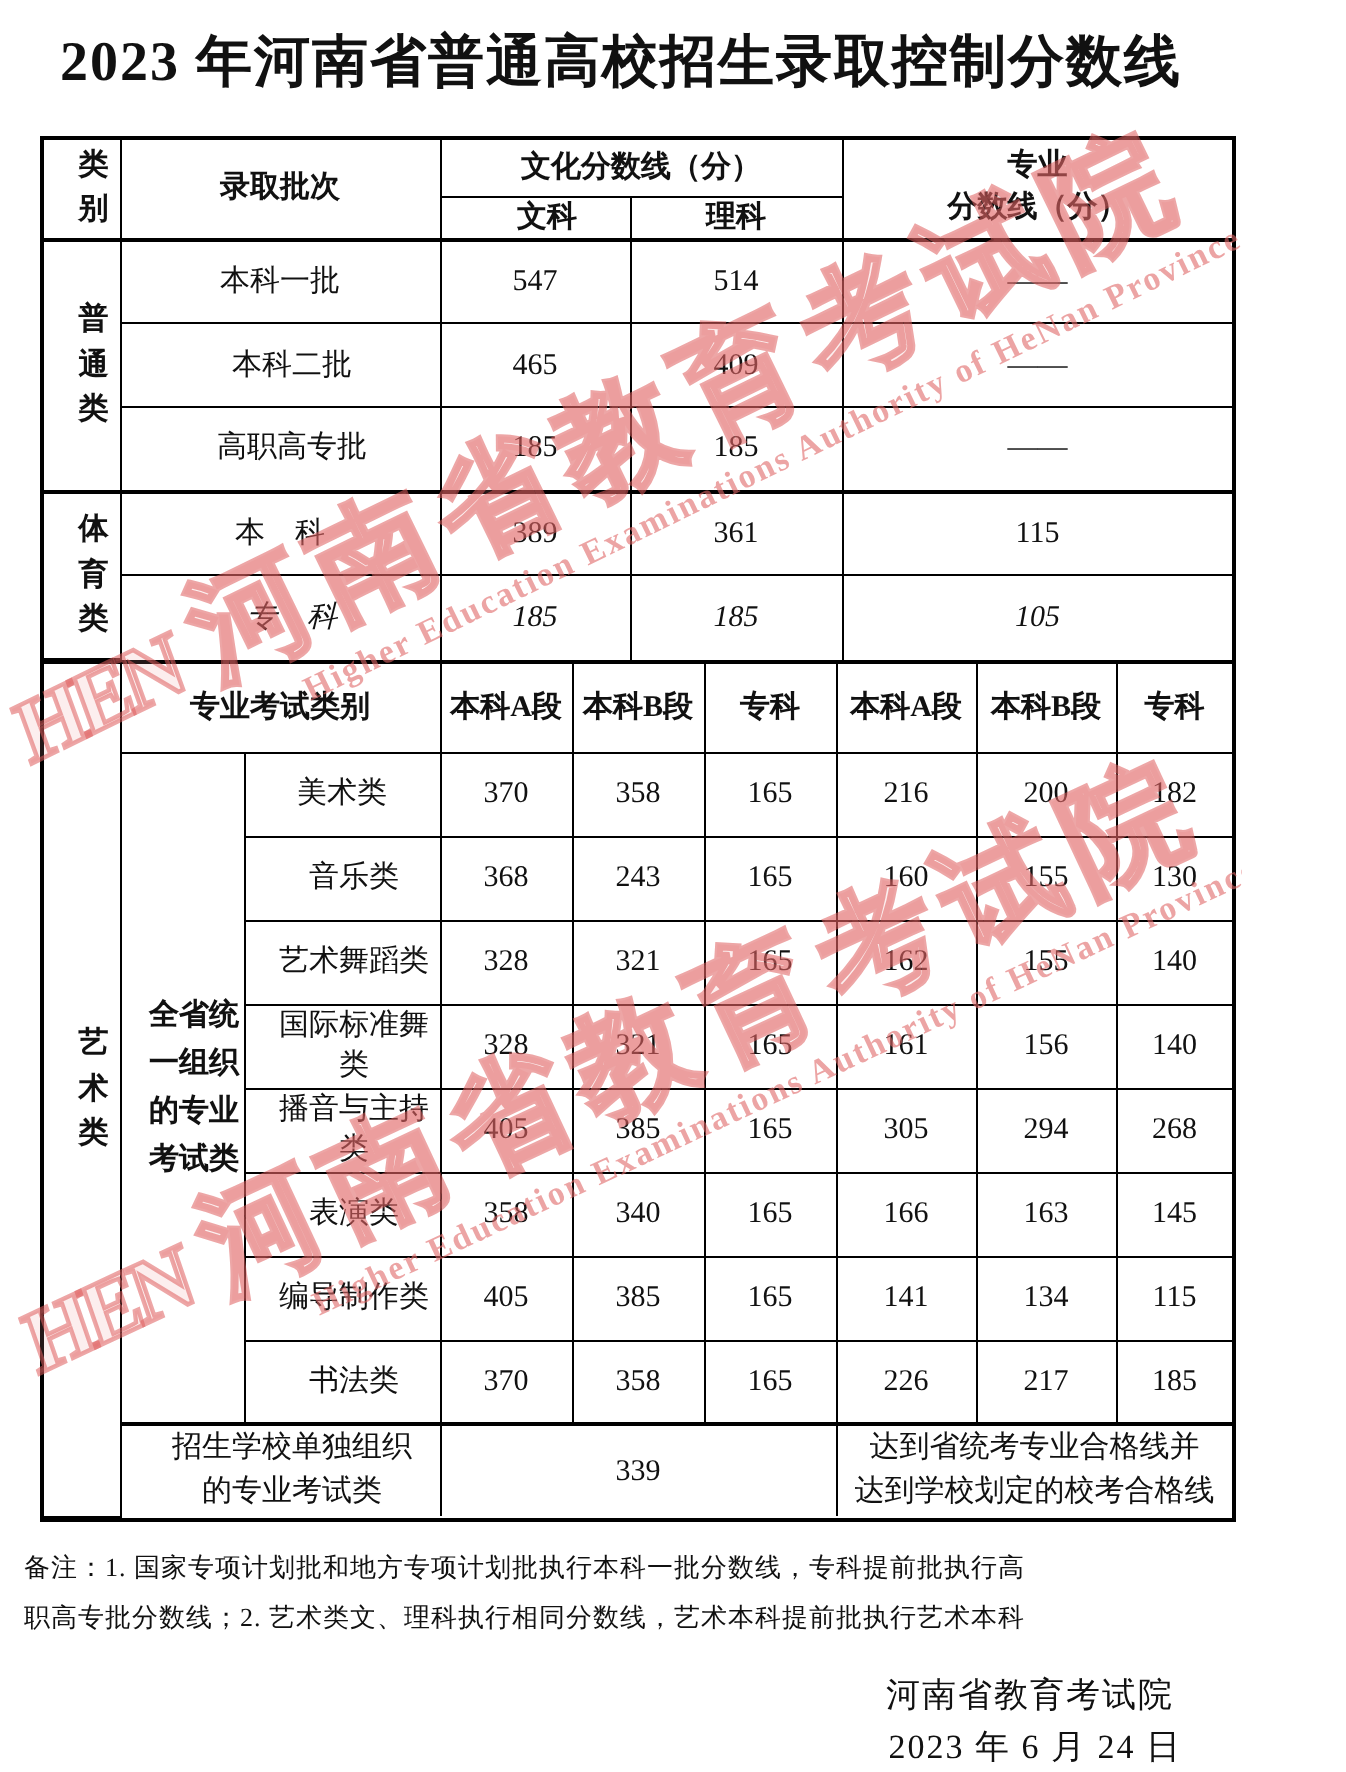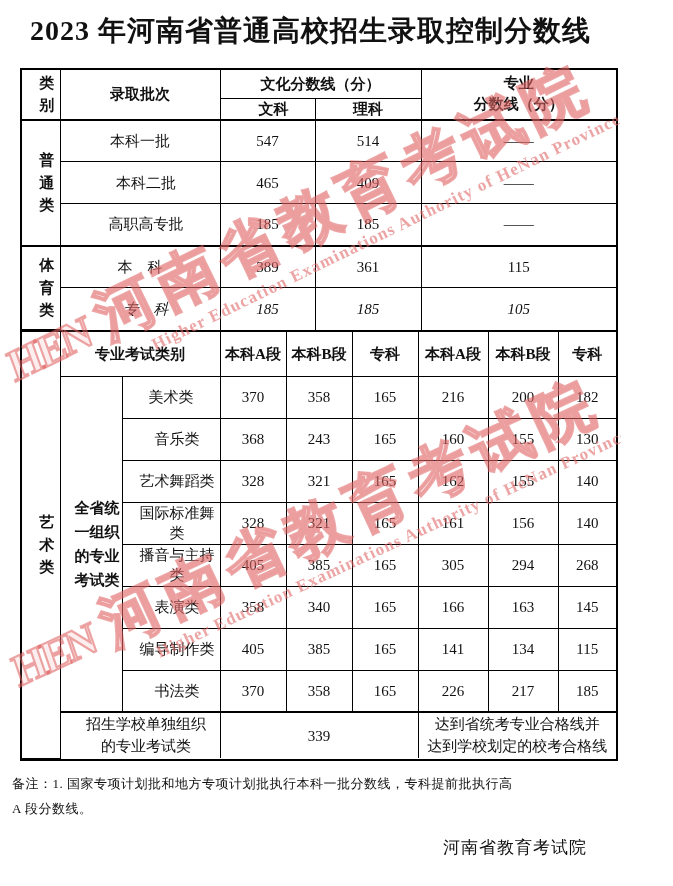--- a/index.html
+++ b/index.html
@@ -213,24 +213,25 @@
           <div>达到省统考专业合格线并</div>
           <div>达到学校划定的校考合格线</div>
         </td>
       </tr>
     </tbody>
       </table>
   </div>
 
   <div class="notes">
     <div>备注：1. 国家专项计划批和地方专项计划批执行本科一批分数线，专科提前批执行高</div>
-    <div>A 段分数线。</div>
+    <div>职高专批分数线；2. 艺术类文、理科执行相同分数线，艺术本科提前批执行艺术本科</div>
   </div>
 
   <div class="footer-org">河南省教育考试院</div>
+  <div class="footer-date">2023 年 6 月 24 日</div>
 
   <div class="wm wm-a">
     <span class="wm-logo">HEN</span>
     <span>
       <div class="wm-cn">河南省教育考试院</div>
       <div class="wm-en">Higher Education Examinations Authority of HeNan Province</div>
     </span>
   </div>
   <div class="wm wm-b">
     <span class="wm-logo">HEN</span>

